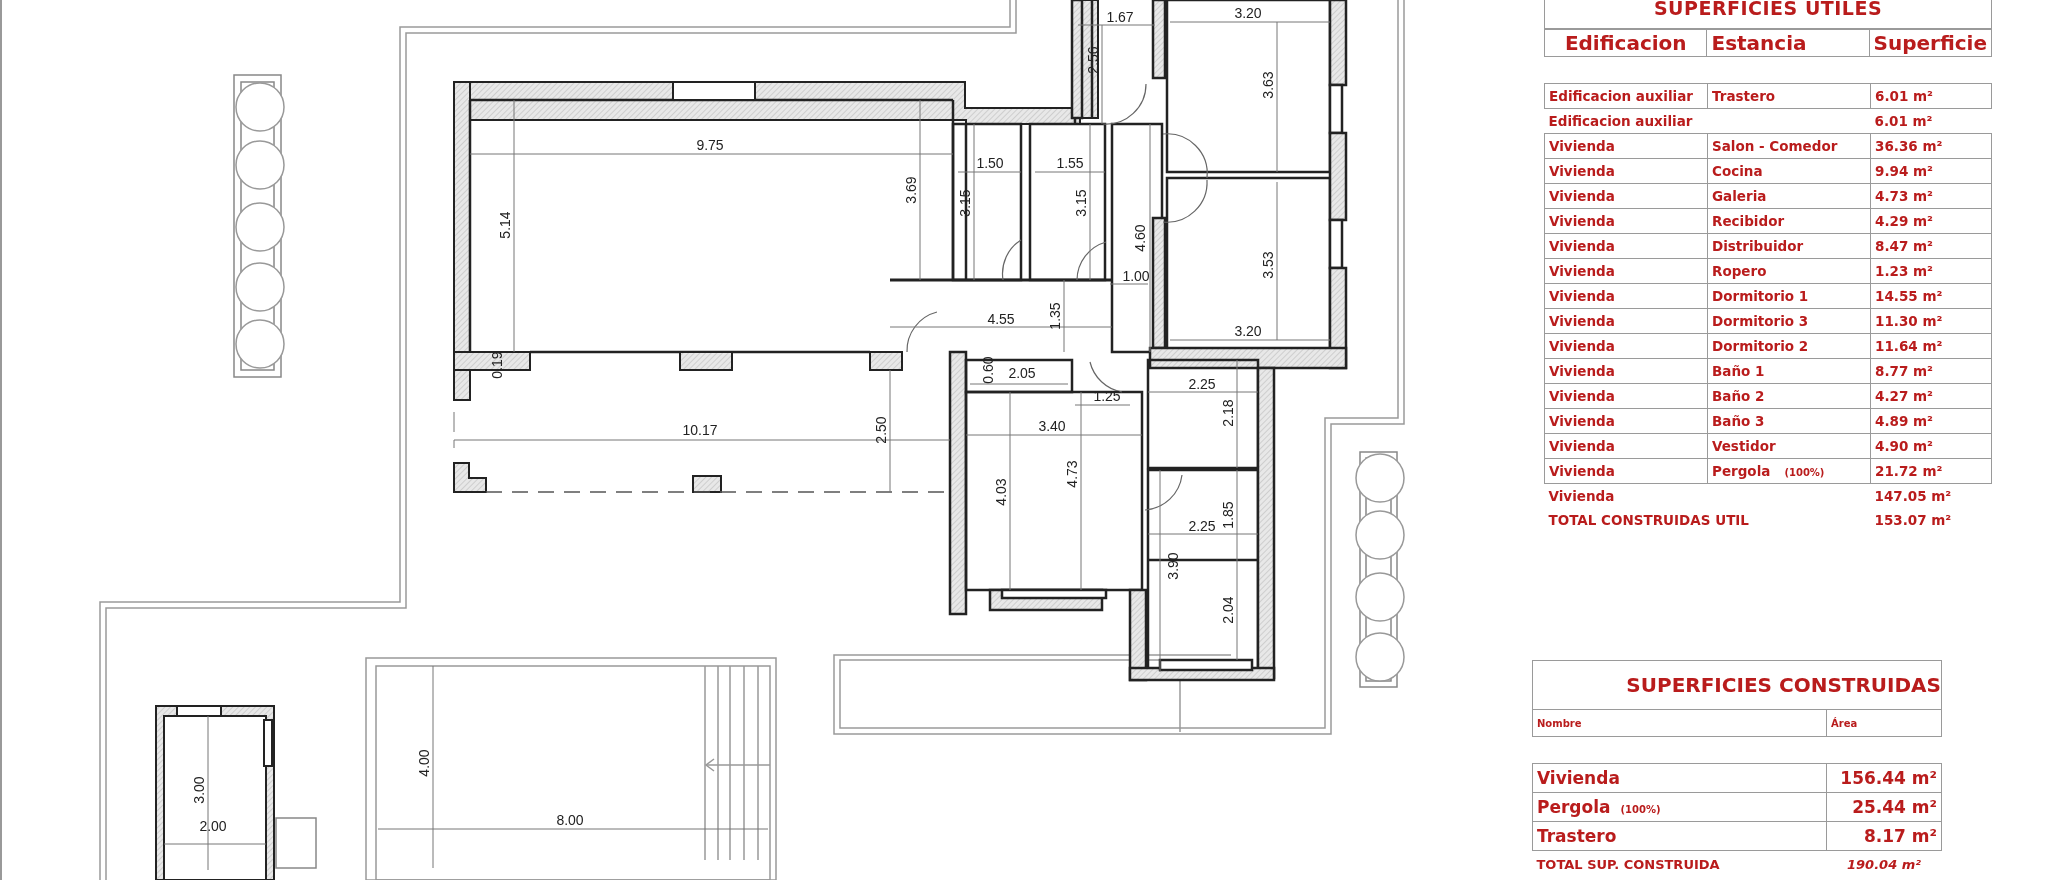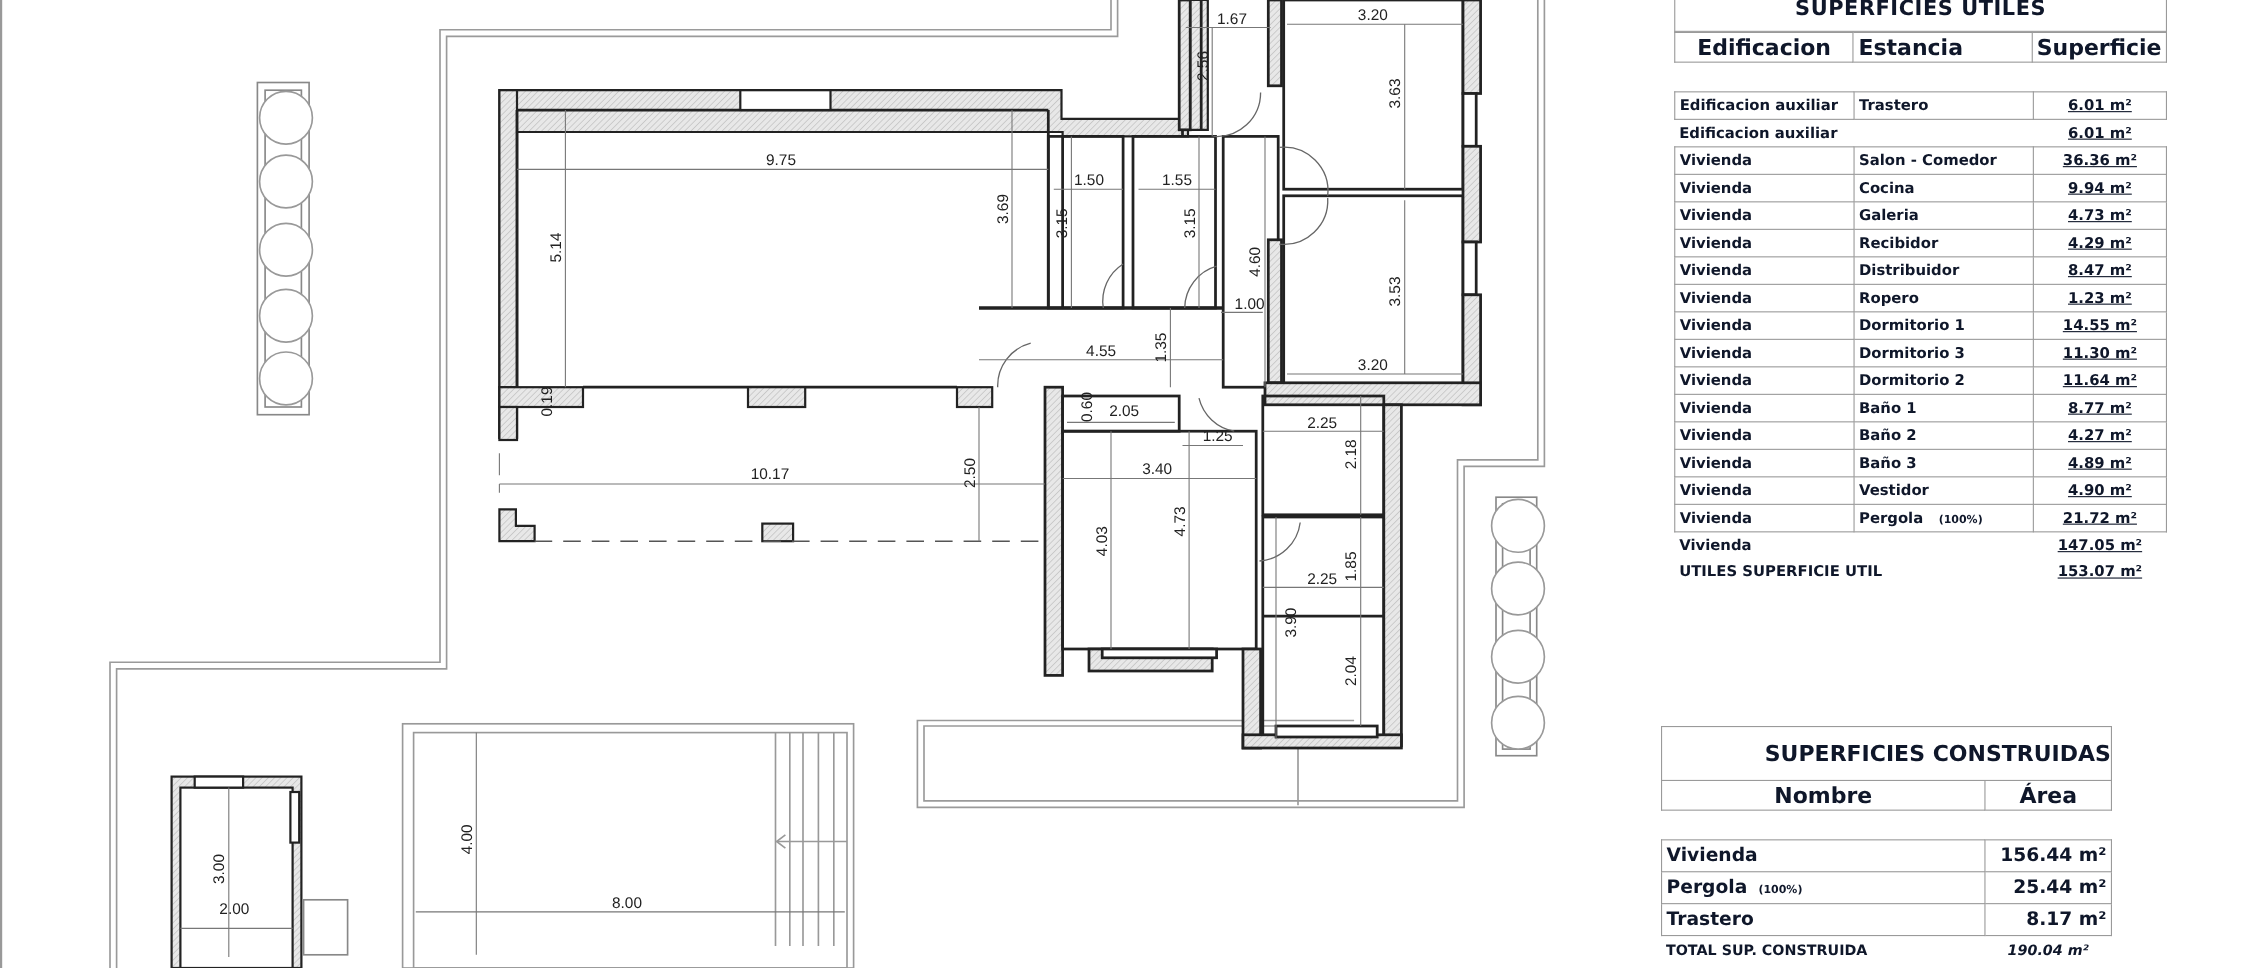--- a/index.html
+++ b/index.html
@@ -1,29 +1,29 @@
 <!DOCTYPE html>
 <html><head>
 <meta charset="utf-8">
 <style>
   html,body{margin:0;padding:0;background:#ffffff;}
   body{width:2048px;height:880px;position:relative;overflow:hidden;font-family:"DejaVu Sans",sans-serif;}
   #plan{position:absolute;left:0;top:0;}
   .dim{font-family:"Liberation Sans",sans-serif;font-size:14px;fill:#222;}
-  .tbl{position:absolute;font-family:"DejaVu Sans",sans-serif;color:#0f172a;}
+  .tbl{position:absolute;font-family:"DejaVu Sans",sans-serif;color:#b91c1c;margin-left:22px;}
   .tbl table{border-collapse:collapse;width:100%;}
   .tbl td{border:1.5px solid #9a9a9a;padding:0 4px;white-space:nowrap;}
   .tbl td.nb{border:none;}
   .ut-title{height:28px;font-size:19px;font-weight:bold;text-align:center;letter-spacing:0.5px;line-height:16px;overflow:hidden;border:1.5px solid #9a9a9a;border-top:none;}
   .ut-head td{height:26px;font-size:20px;font-weight:bold;}
   .ut-row td{height:24px;font-size:13.5px;font-weight:bold;}
-  .ut-row td.c3{text-align:center;text-decoration:underline;}
+  .ut-row td.c3{}
   .small{font-size:10px;font-weight:bold;margin-left:14px;}
   .con-title{height:48px;font-size:20px;font-weight:bold;text-align:right;line-height:48px;border:1.5px solid #9a9a9a;}
-  .con-head td{height:26px;font-size:20px;font-weight:bold;text-align:center;}
+  .con-head td{height:26px;font-size:10px;font-weight:bold;}
   .con-row td{height:28px;font-size:17px;font-weight:bold;}
   .con-row td.c2{text-align:right;}
   .con-total td{height:26px;font-size:13px;font-weight:bold;}
 </style>
 </head>
 <body>
 
 <svg id="plan" width="2048" height="880" viewBox="0 0 2048 880">
   <defs>
     <pattern id="hatch" width="4" height="4" patternUnits="userSpaceOnUse" patternTransform="rotate(45)">
@@ -330,21 +330,21 @@
           <td>Vivienda</td>
           <td><span>Pergola</span><span class="small">(100%)</span></td>
           <td class="c3">21.72 m²</td>
         </tr>
     <tr class="ut-row">
       <td class="nb">Vivienda</td>
       <td class="nb"></td>
       <td class="nb c3">147.05 m²</td>
     </tr>
     <tr class="ut-row">
-      <td class="nb" colspan="2">UTILES SUPERFICIE UTIL</td>
+      <td class="nb" colspan="2">TOTAL CONSTRUIDAS UTIL</td>
       <td class="nb c3">153.07 m²</td>
     </tr>
   </tbody>
     </table>
 </div>
 
 <div class="tbl" style="left:1510px;top:660px;width:410px;">
   <div class="con-title">SUPERFICIES CONSTRUIDAS</div>
   <table class="con-head">
     <tbody>

